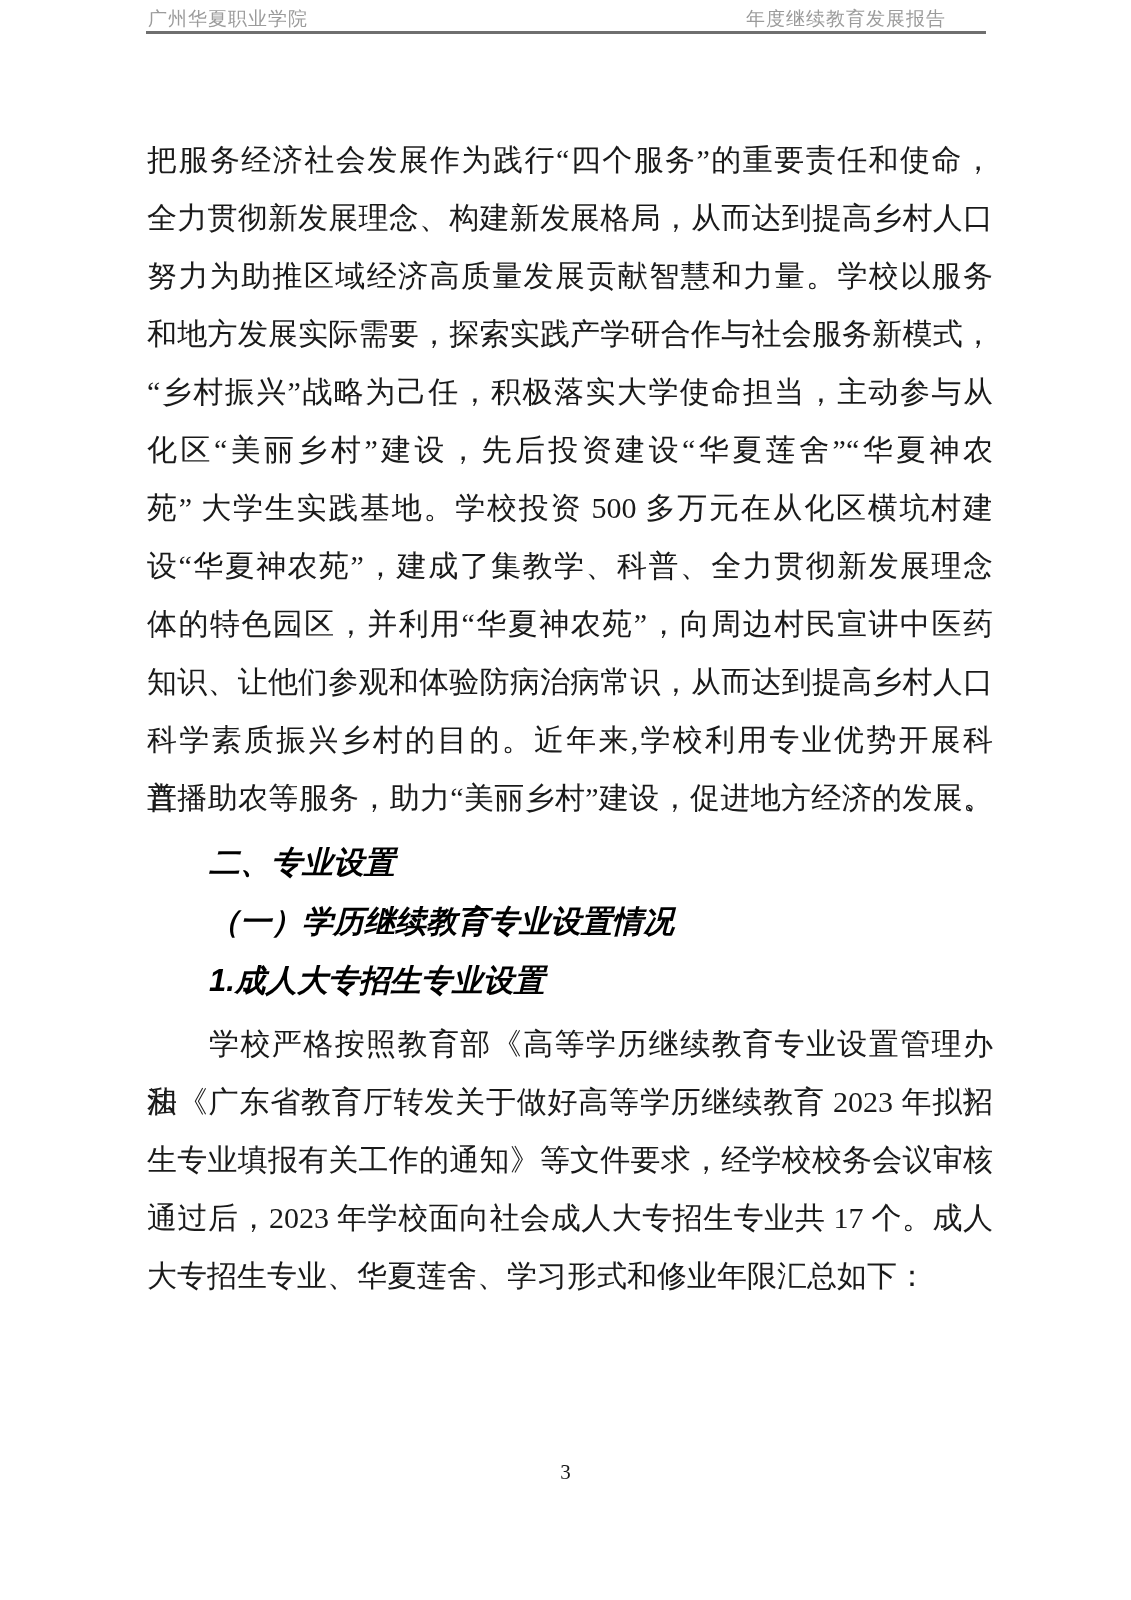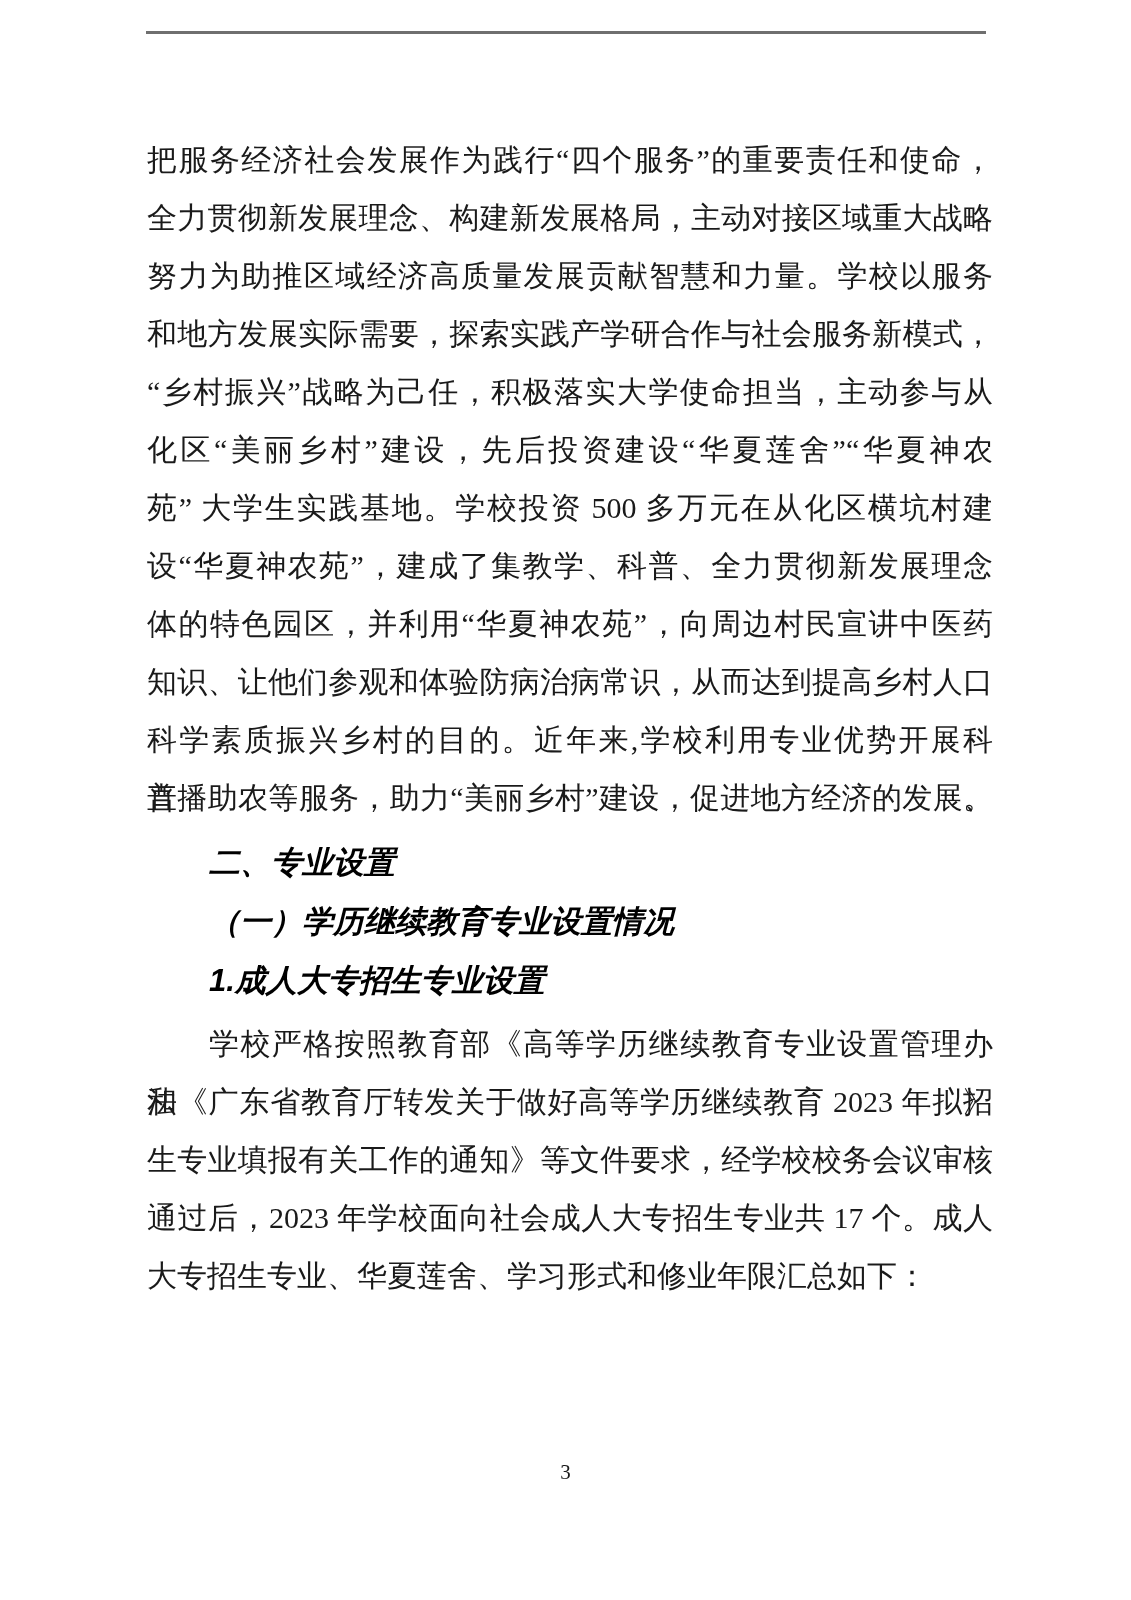--- a/index.html
+++ b/index.html
@@ -87,25 +87,29 @@
     text-align: center;
     font-size: 21px;
     color: #1a1a1a;
   }
 </style>
 </head>
 <body>
 
 <div class="page">
 
+  <div class="page-header">
+    <span>广州华夏职业学院</span>
+    <span>年度继续教育发展报告</span>
+  </div>
   <div class="header-rule"></div>
 
   <div class="content p1">
     <div class="line j">把服务经济社会发展作为践行“四个服务”的重要责任和使命，</div>
-    <div class="line j">全力贯彻新发展理念、构建新发展格局，主动对接区域重大战略</div>
+    <div class="line j">全力贯彻新发展理念、构建新发展格局，从而达到提高乡村人口</div>
     <div class="line j">努力为助推区域经济高质量发展贡献智慧和力量。学校以服务</div>
     <div class="line j">和地方发展实际需要，探索实践产学研合作与社会服务新模式，</div>
     <div class="line j">“乡村振兴”战略为己任，积极落实大学使命担当，主动参与从</div>
     <div class="line j">化区“美丽乡村”建设，先后投资建设“华夏莲舍”“华夏神农</div>
     <div class="line j">苑” 大学生实践基地。学校投资 500 多万元在从化区横坑村建</div>
     <div class="line j">设“华夏神农苑”，建成了集教学、科普、全力贯彻新发展理念</div>
     <div class="line j">体的特色园区，并利用“华夏神农苑”，向周边村民宣讲中医药</div>
     <div class="line j">知识、让他们参观和体验防病治病常识，从而达到提高乡村人口</div>
     <div class="line j">科学素质振兴乡村的目的。近年来,学校利用专业优势开展科普、</div>
     <div class="line j">直播助农等服务，助力“美丽乡村”建设，促进地方经济的发展。</div>

